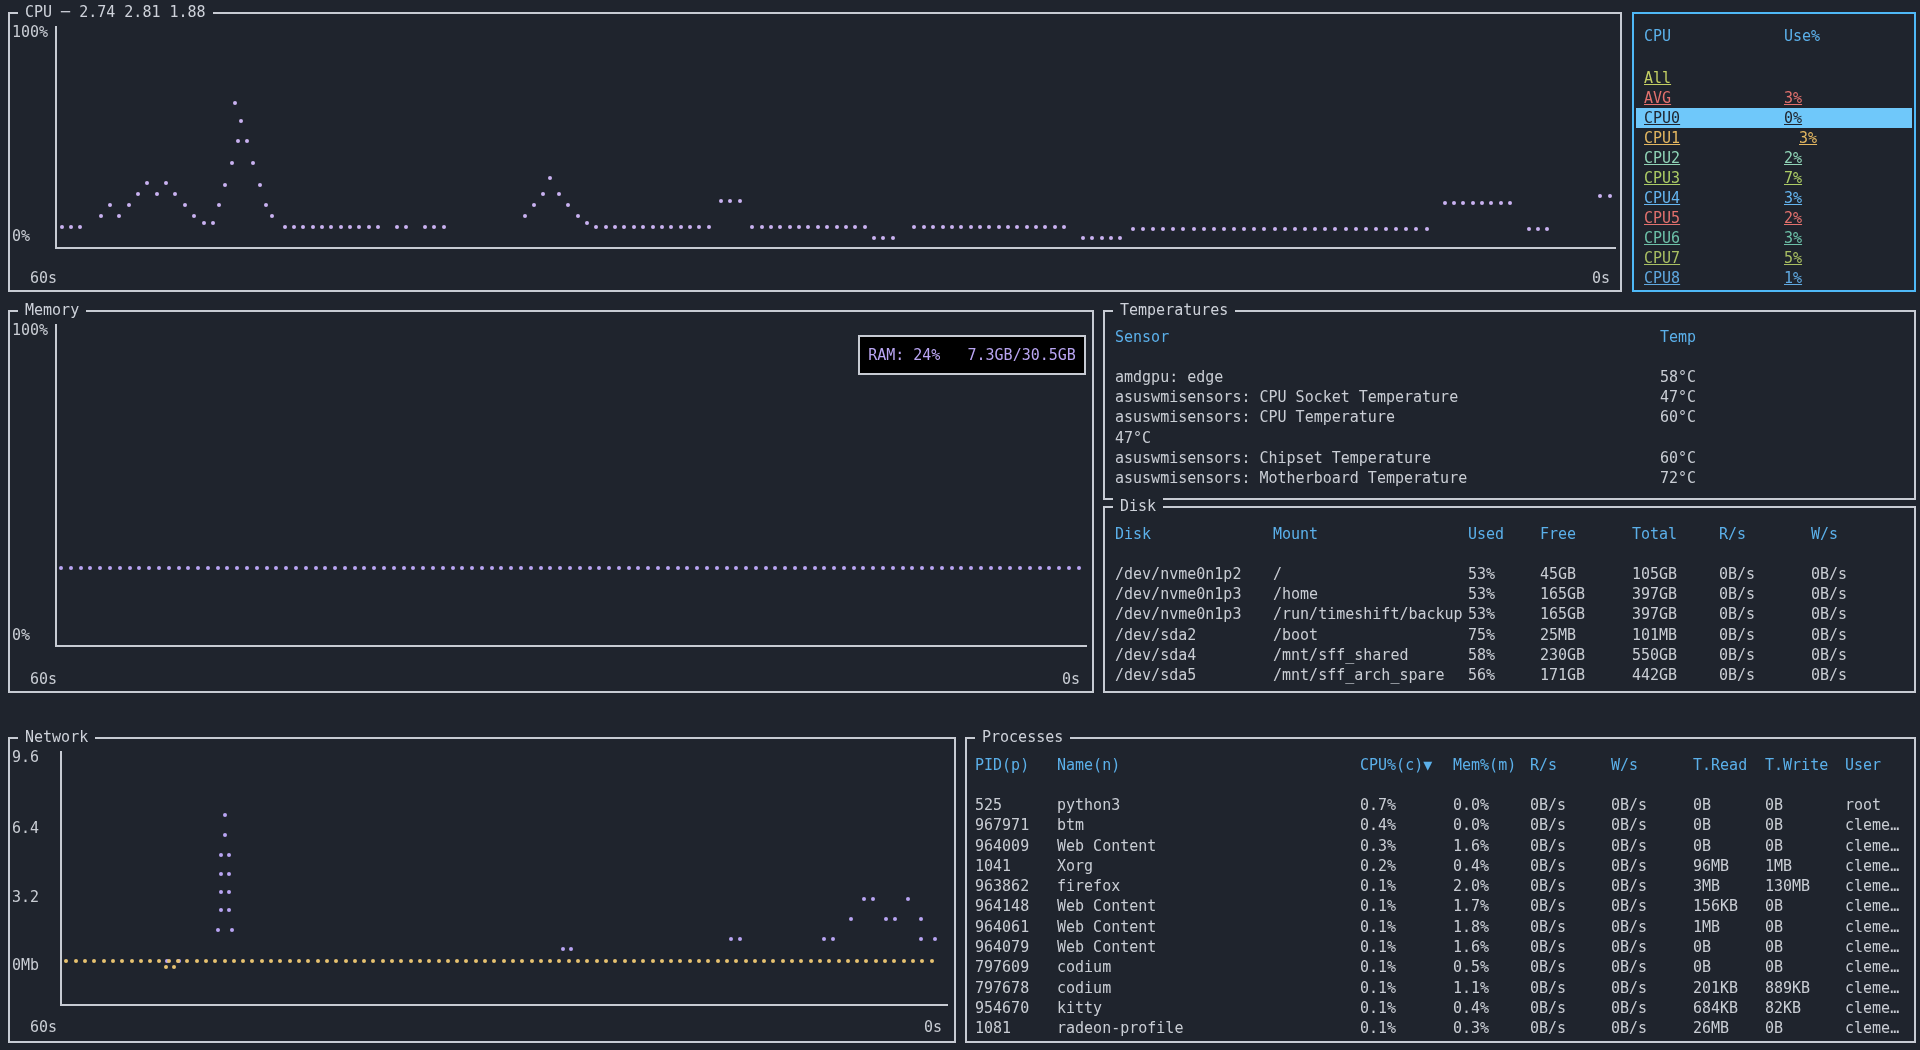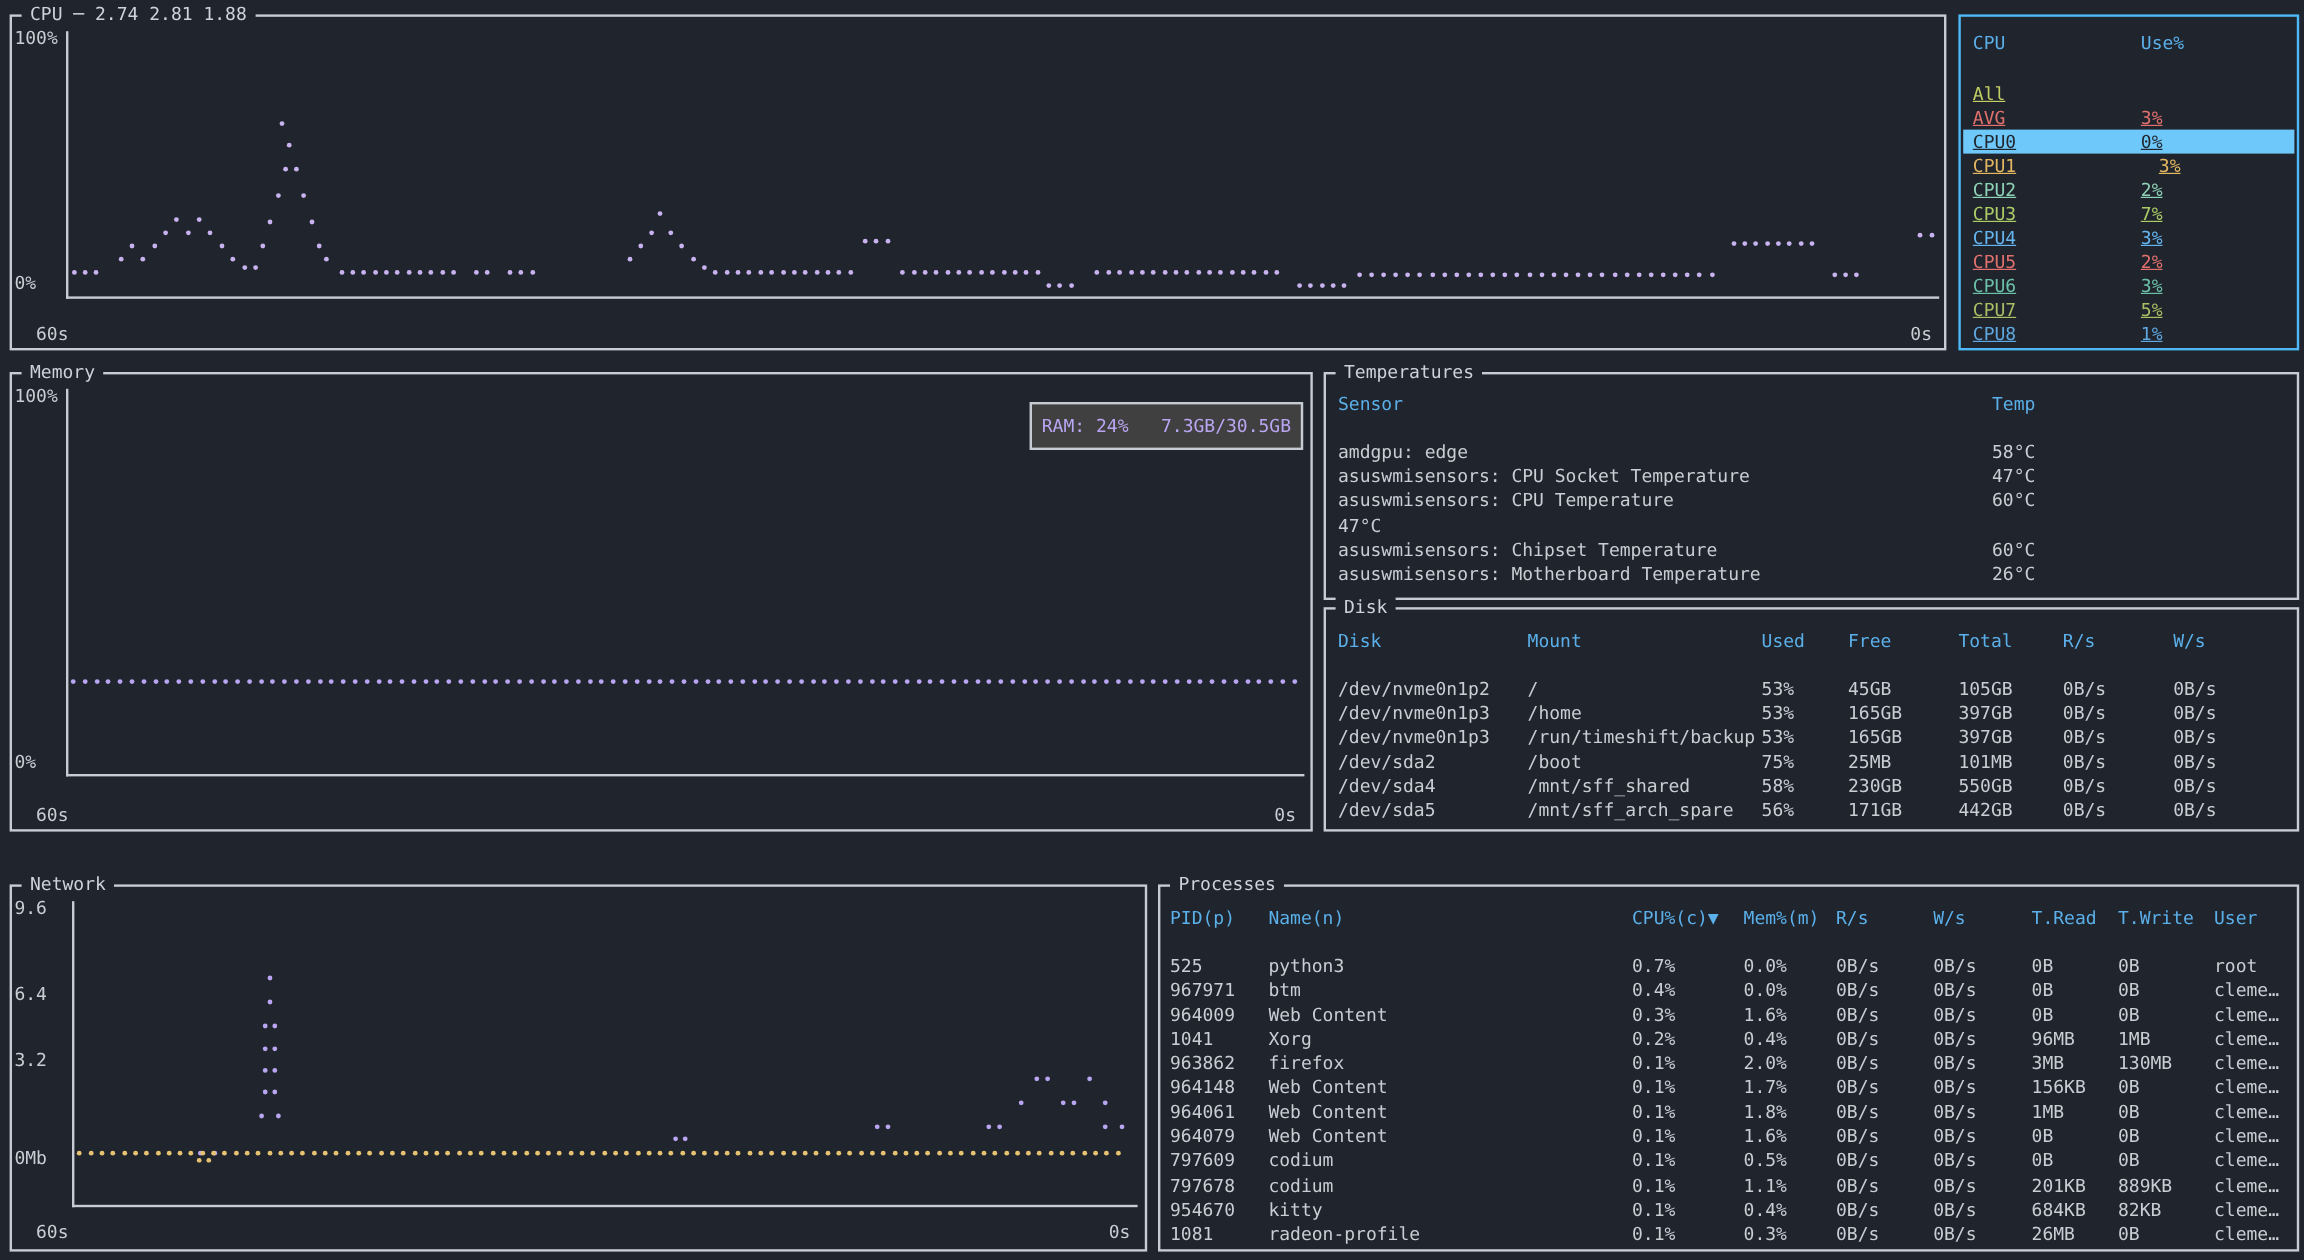--- a/index.html
+++ b/index.html
@@ -20,21 +20,21 @@
     position: absolute; border-left: 2px solid #c7cbd3; border-bottom: 2px solid #c7cbd3;
     overflow: hidden;
   }
   .dotsarea { position: absolute; overflow: hidden; }
   .dot { position: absolute; width: 4px; height: 4px; border-radius: 2px; }
   .ylab { position: absolute; left: 2px; width: 42px; text-align: left; white-space: pre; }
   .xlabels { position: absolute; display: flex; justify-content: space-between; white-space: pre; }
   .axis-vline { position: absolute; width: 2px; background: #c7cbd3; }
   .axis-hline { position: absolute; height: 2px; background: #c7cbd3; }
   .legend-box {
-    position: absolute; border: 2px solid #c7cbd3; background: #404040; z-index: 2;
+    position: absolute; border: 2px solid #c7cbd3; background: #000000; z-index: 2;
     white-space: pre;
   }
   .mem-legend { display: flex; align-items: center; justify-content: center; color: #b9a5f2; }
   .net-legend { display: flex; flex-direction: column; justify-content: center; padding: 0 10px; }
   .net-legend .line { display: flex; justify-content: space-between; }
   .hdr { color: #5bb0ea; }
   .grid-row { display: grid; white-space: pre; overflow: hidden; }
   .grid-row > span { overflow: hidden; }
   .temps-grid { grid-template-columns: 545px 1fr; padding-left: 8px; }
   .disk-grid  { grid-template-columns: 158px 195px 72px 92px 87px 92px 1fr; padding-left: 8px; }
@@ -391,21 +391,21 @@
     <div class="grid-row temps-grid" style="position:absolute;top:15px;left:2px;right:2px">
       <span class="hdr">Sensor</span>
       <span class="hdr">Temp</span>
     </div>
     <div class="rows-abs" style="top:55px" id="temps-rows">
         <div class="grid-row row temps-grid"><span>amdgpu: edge</span><span>58°C</span></div>
         <div class="grid-row row temps-grid"><span>asuswmisensors: CPU Socket Temperature</span><span>47°C</span></div>
         <div class="grid-row row temps-grid"><span>asuswmisensors: CPU Temperature</span><span>60°C</span></div>
         <div class="grid-row row temps-grid"><span>47°C</span></div>
         <div class="grid-row row temps-grid"><span>asuswmisensors: Chipset Temperature</span><span>60°C</span></div>
-        <div class="grid-row row temps-grid"><span>asuswmisensors: Motherboard Temperature</span><span>26°C</span></div>
+        <div class="grid-row row temps-grid"><span>asuswmisensors: Motherboard Temperature</span><span>72°C</span></div>
       </div>
   </div>
 
   <div class="panel" style="left:1103px;top:506px;width:813px;height:187px">
     <span class="panel-title">Disk</span>
     <div class="grid-row disk-grid" style="position:absolute;top:16px;left:2px;right:2px">
       <span class="hdr">Disk</span>
       <span class="hdr">Mount</span>
       <span class="hdr">Used</span>
       <span class="hdr">Free</span>
@@ -420,21 +420,21 @@
         <div class="grid-row row disk-grid"><span>/dev/sda2</span><span>/boot</span><span>75%</span><span>25MB</span><span>101MB</span><span>0B/s</span><span>0B/s</span></div>
         <div class="grid-row row disk-grid"><span>/dev/sda4</span><span>/mnt/sff_shared</span><span>58%</span><span>230GB</span><span>550GB</span><span>0B/s</span><span>0B/s</span></div>
         <div class="grid-row row disk-grid"><span>/dev/sda5</span><span>/mnt/sff_arch_spare</span><span>56%</span><span>171GB</span><span>442GB</span><span>0B/s</span><span>0B/s</span></div>
       </div>
   </div>
 
   <div class="panel" style="left:8px;top:737px;width:948px;height:306px">
     <span class="panel-title">Network</span>
     <span class="ylab" style="top:8px">9.6</span>
     <span class="ylab" style="top:79px">6.4</span>
-    <span class="ylab" style="top:134px">3.2</span>
+    <span class="ylab" style="top:148px">3.2</span>
     <span class="ylab" style="top:216px">0Mb</span>
     <div class="axis-vline" style="left:50px;top:12px;height:255px"></div>
     <div class="axis-hline" style="left:50px;right:6px;top:265px"></div>
     <div class="dotsarea" style="left:52px;top:12px;right:6px;height:218px">
         <div class="dot" style="background: rgb(185, 165, 242); left: 103.434px; top: 208.052px;"></div>
         <div class="dot" style="background: rgb(185, 165, 242); left: 114.952px; top: 208.052px;"></div>
         <div class="dot" style="background: rgb(185, 165, 242); left: 153.936px; top: 177.396px;"></div>
         <div class="dot" style="background: rgb(185, 165, 242); left: 168.112px; top: 177.396px;"></div>
         <div class="dot" style="background: rgb(185, 165, 242); left: 156.594px; top: 156.958px;"></div>
         <div class="dot" style="background: rgb(185, 165, 242); left: 165.454px; top: 156.958px;"></div>

